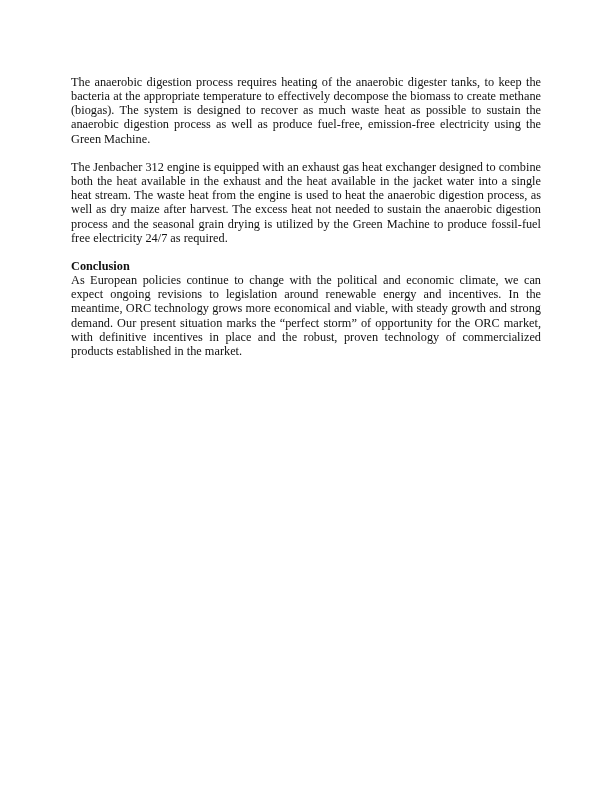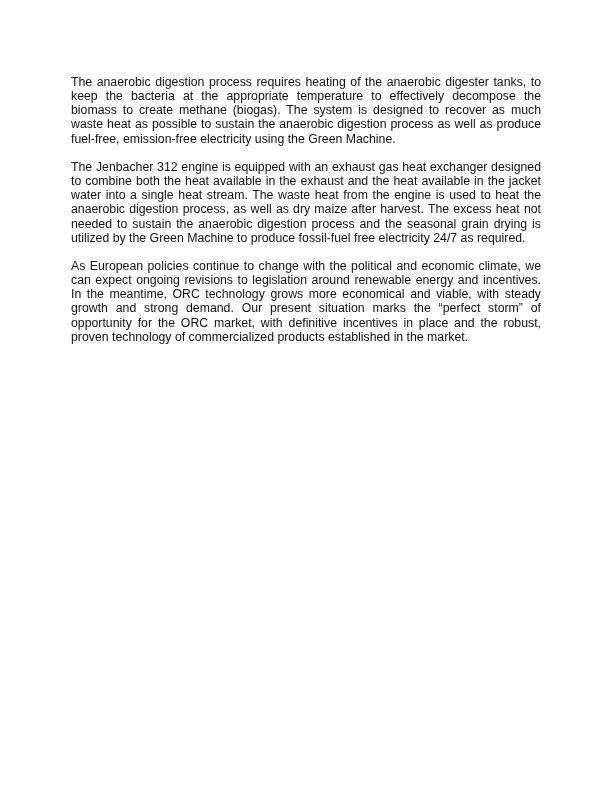--- a/index.html
+++ b/index.html
@@ -6,21 +6,21 @@
     margin: 0;
     padding: 0;
     background: #ffffff;
   }
   .page {
     position: relative;
     width: 612px;
     height: 558px;
     background: #ffffff;
     overflow: hidden;
-    font-family: Liberation Sans, sans-serif;
+    font-family: Liberation Serif, serif;
     color: #111111;
   }
   .content {
     position: absolute;
     left: 71px;
     top: 75px;
     width: 470px;
     font-size: 12.3px;
     line-height: 14.15px;
   }
@@ -37,15 +37,16 @@
     margin: 0;
   }
 </style>
 </head>
 <body>
 
 <div class="page">
   <div class="content">
     <p class="para">The anaerobic digestion process requires heating of the anaerobic digester tanks, to keep the bacteria at the appropriate temperature to effectively decompose the biomass to create methane (biogas). The system is designed to recover as much waste heat as possible to sustain the anaerobic digestion process as well as produce fuel-free, emission-free electricity using the Green Machine.</p>
     <p class="para">The Jenbacher 312 engine is equipped with an exhaust gas heat exchanger designed to combine both the heat available in the exhaust and the heat available in the jacket water into a single heat stream. The waste heat from the engine is used to heat the anaerobic digestion process, as well as dry maize after harvest. The excess heat not needed to sustain the anaerobic digestion process and the seasonal grain drying is utilized by the Green Machine to produce fossil-fuel free electricity 24/7 as required.</p>
+    <p class="para heading">Conclusion</p>
     <p class="para">As European policies continue to change with the political and economic climate, we can expect ongoing revisions to legislation around renewable energy and incentives. In the meantime, ORC technology grows more economical and viable, with steady growth and strong demand. Our present situation marks the “perfect storm” of opportunity for the ORC market, with definitive incentives in place and the robust, proven technology of commercialized products established in the market.</p>
   </div>
 </div>
 
 </body></html>

